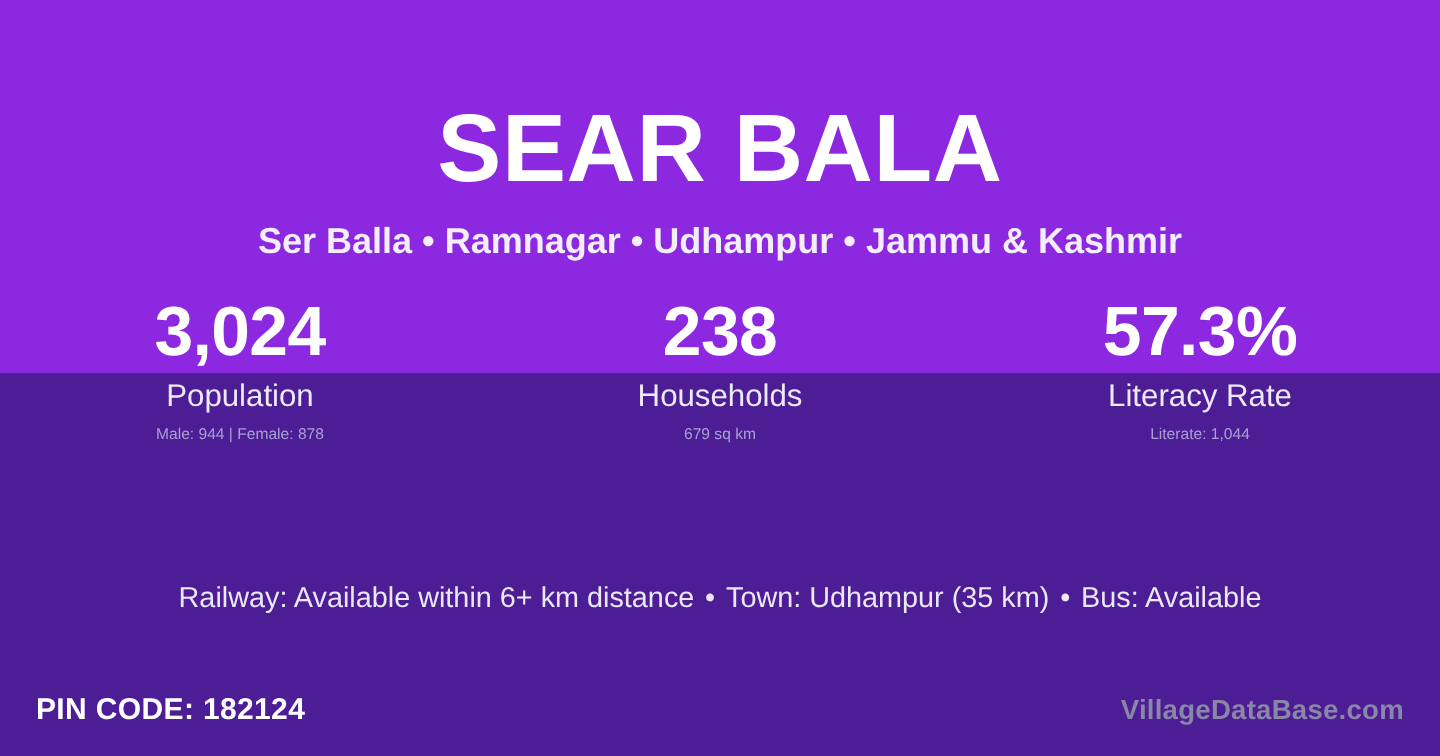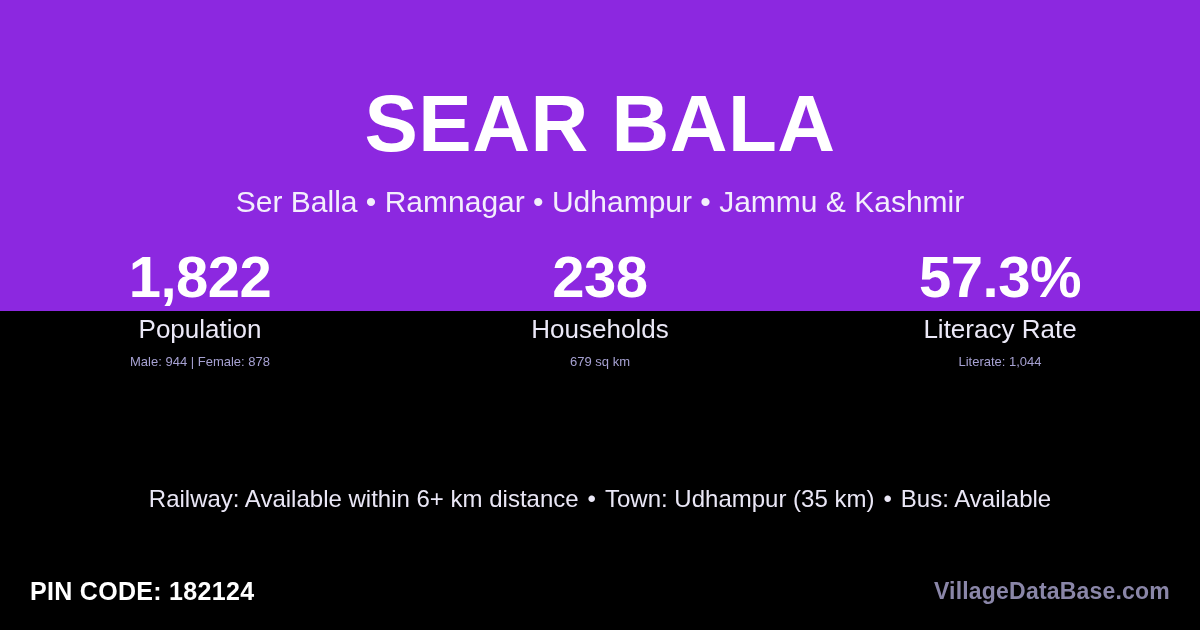--- a/index.html
+++ b/index.html
@@ -11,21 +11,21 @@
     height: 630px;
     overflow: hidden;
     font-family: "Liberation Sans", sans-serif;
     background: #1a0cae;
   }
 
   .card {
     position: relative;
     width: 1200px;
     height: 630px;
-    background: #000000;
+    background: #4c1d95;
     overflow: hidden;
   }
 
   
   .band-purple {
     position: absolute;
     left: 0;
     top: 0;
     width: 1200px;
     height: 311px;
@@ -49,21 +49,21 @@
     line-height: 1;
     letter-spacing: 0.5px;
     color: #ffffff;
     white-space: nowrap;
   }
 
   .village-breadcrumb {
     margin: 0;
     padding-top: 23px;
     font-size: 30px;
-    font-weight: normal;
+    font-weight: bold;
     line-height: 1;
     color: #f3eefc;
     white-space: nowrap;
   }
 
   
   .stats-row {
     position: absolute;
     left: 0;
     top: 248px;
@@ -163,21 +163,21 @@
   <div class="band-purple"></div>
 
   <div class="header">
     <h1 class="village-title">SEAR BALA</h1>
     <div class="village-breadcrumb">Ser Balla • Ramnagar • Udhampur • Jammu &amp; Kashmir</div>
   </div>
 
   <div class="stats-row">
 
     <div class="stat">
-      <div class="stat-value">1,822</div>
+      <div class="stat-value">3,024</div>
       <div class="stat-label">Population</div>
       <div class="stat-sub">Male: 944 | Female: 878</div>
     </div>
 
     <div class="stat">
       <div class="stat-value">238</div>
       <div class="stat-label">Households</div>
       <div class="stat-sub">679 sq km</div>
     </div>
 

